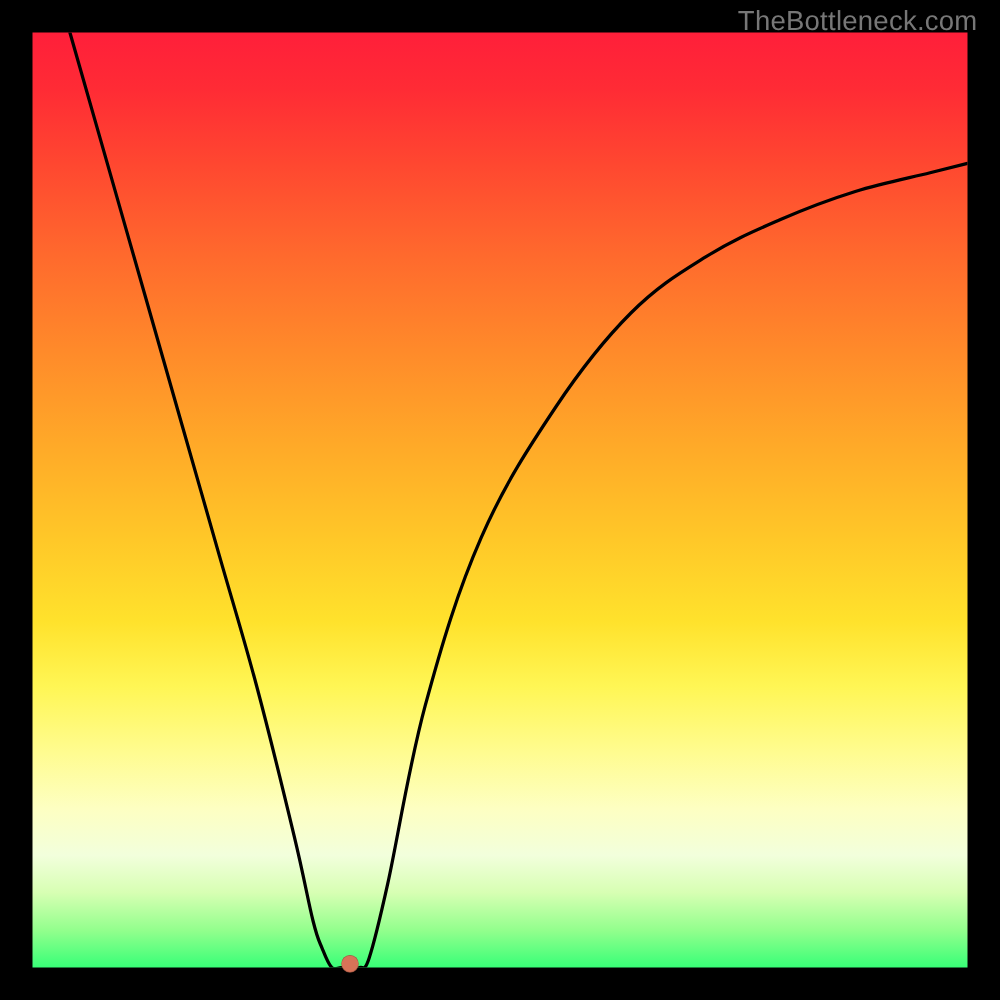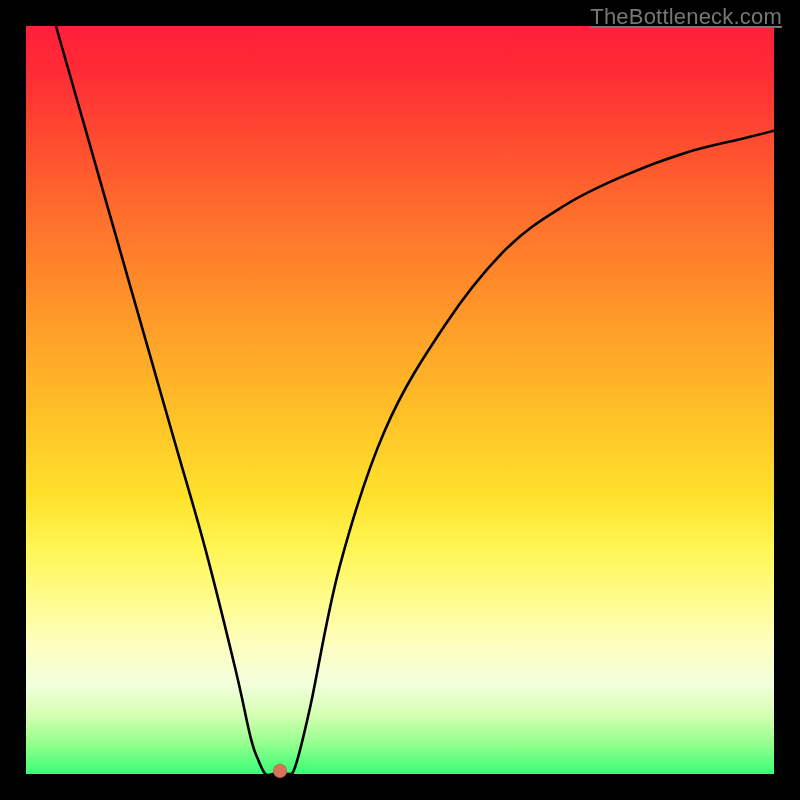--- a/index.html
+++ b/index.html
@@ -18,21 +18,20 @@
     background: #000;
   }
   .watermark {
     position: absolute;
     top: 4px;
     right: 18px;
     color: #777;
     font-size: 22px;
     letter-spacing: 0.2px;
     z-index: 20;
-    text-decoration: underline;
   }
   .plot-area {
     position: absolute;
     left: 26px;
     top: 26px;
     width: 748px;
     height: 748px;
     background: linear-gradient(
       to bottom,
       #ff1f3a 0%,

